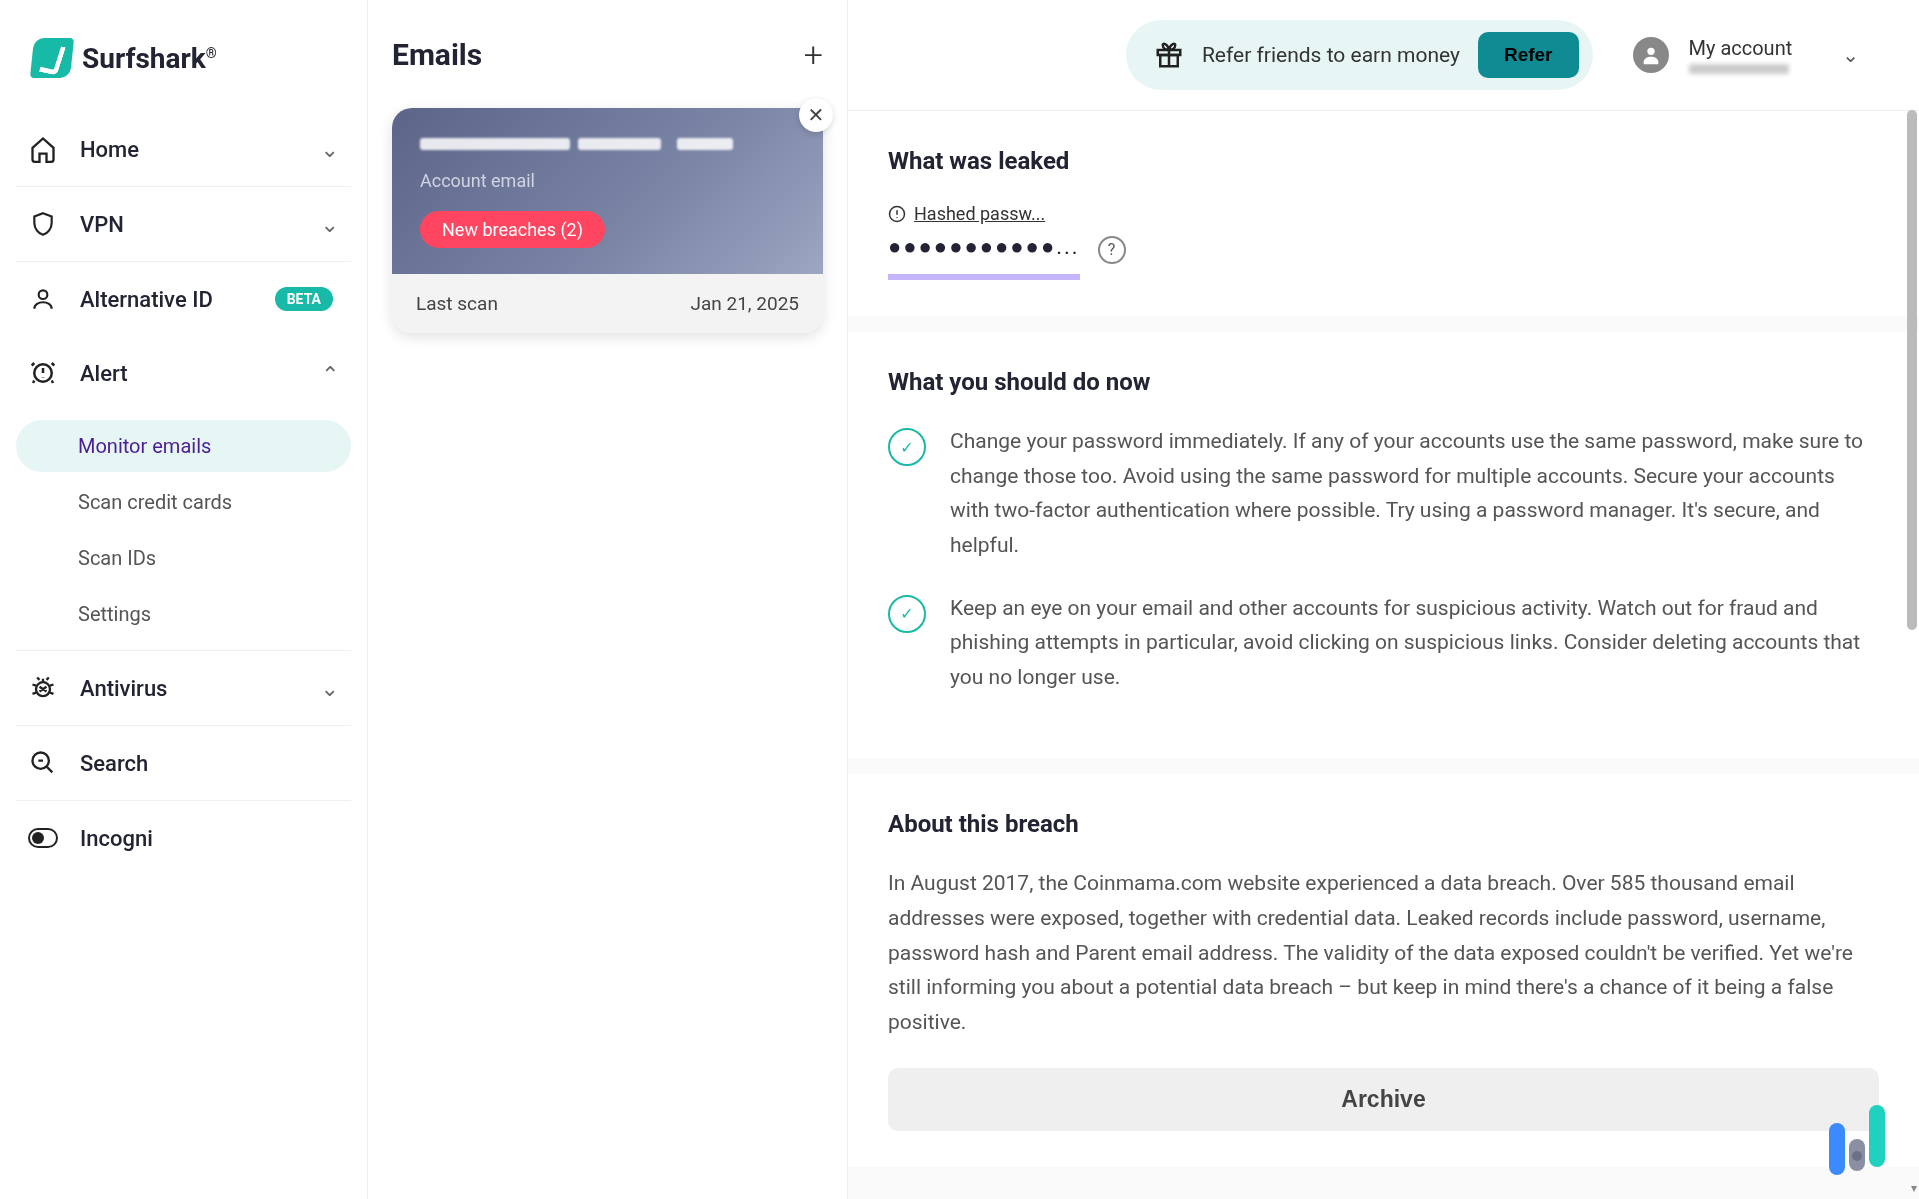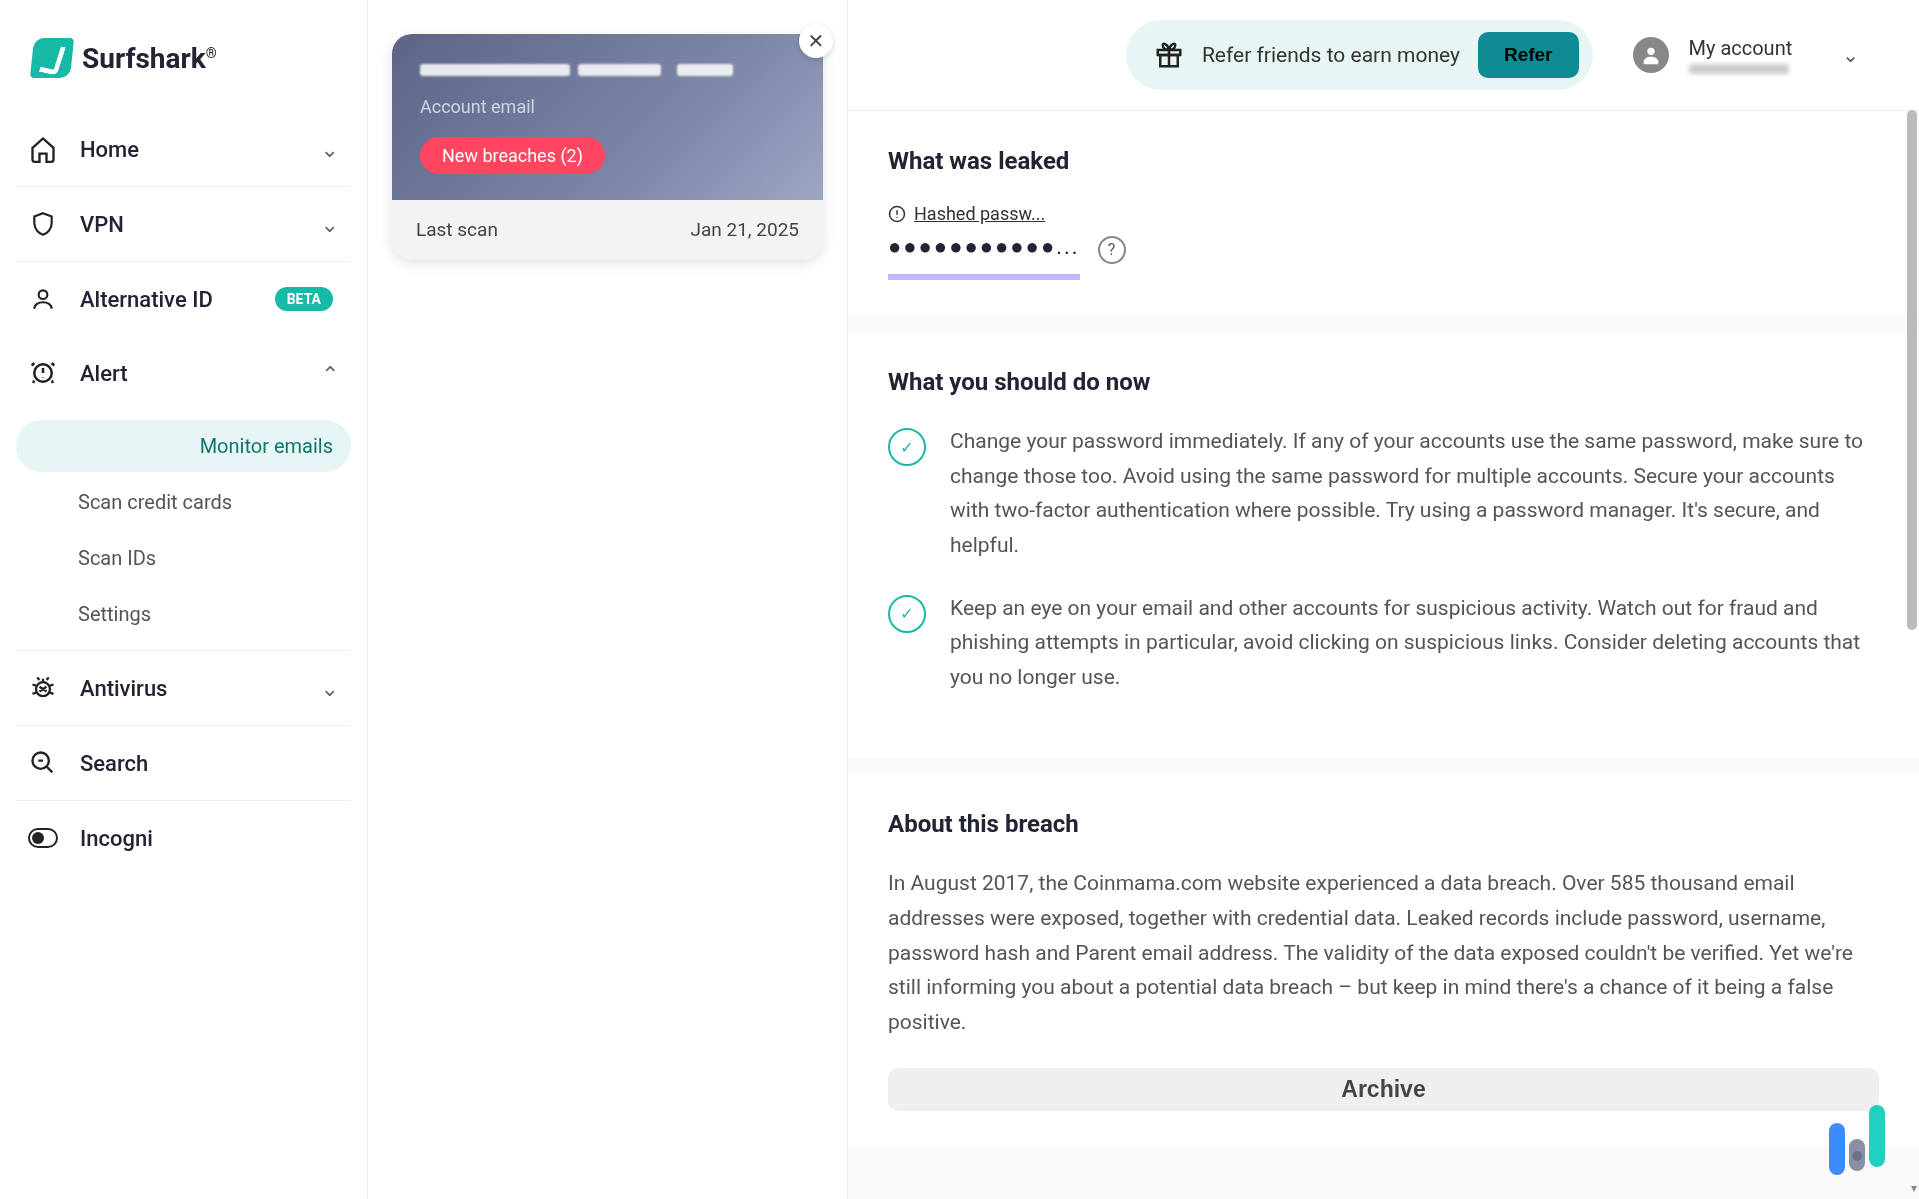--- a/index.html
+++ b/index.html
@@ -12,21 +12,21 @@
 .logo-mark { width: 40px; height: 40px; background: #17b9a7; border-radius: 10px 4px 10px 4px; transform: skewX(-6deg); position: relative; }
 .logo-mark::after { content:""; position:absolute; left:11px; top:7px; width:14px; height:24px; border:5px solid #fff; border-left:none; border-top:none; border-radius:0 0 6px 0; transform: rotate(12deg);}
 .logo-text { font-size: 28px; font-weight: 700; }
 .logo-r { font-size: 14px; vertical-align: super; }
 .nav-item { display:flex; align-items:center; gap:22px; padding:22px 12px; font-size:22px; font-weight:500; cursor:pointer; border-bottom:1px solid #f0f0f0;}
 .nav-item .chev { margin-left:auto; color:#666; }
 .nav-icon { width:30px; height:30px; display:flex; align-items:center; justify-content:center; }
 .beta { background:#17b9a7; color:#fff; font-size:14px; font-weight:700; padding:4px 12px; border-radius:14px; margin-left:auto; margin-right:6px;}
 .sub-nav { padding: 6px 0; border-bottom:1px solid #f0f0f0;}
 .sub-item { padding:14px 18px 14px 62px; font-size:20px; color:#555; cursor:pointer; border-radius:26px; margin:4px 0;}
-.sub-item.active { background:#e5f6f4; color:#0f766e;text-align:right; }
+.sub-item.active { background:#e5f6f4; color:#4c1d95; }
 
 
 .mid { width: 480px; border-right:1px solid #eee; padding:34px 24px;}
 .mid-head { display:flex; align-items:center; justify-content:space-between; margin-bottom:34px;}
 .mid-title { font-size:30px; font-weight:700;}
 .plus { font-size:34px; color:#333; cursor:pointer; font-weight:300;}
 .email-card { border-radius:20px; overflow:visible; box-shadow:0 4px 14px rgba(0,0,0,0.12); position:relative;}
 .card-top { background:linear-gradient(135deg,#5c6588 0%, #7b85a6 60%, #9da6c2 100%); padding:30px 28px 26px; border-radius:20px 20px 0 0;}
 .card-close { position:absolute; top:-10px; right:-10px; width:34px; height:34px; background:#fff; border-radius:50%; display:flex; align-items:center; justify-content:center; font-size:20px; color:#444; cursor:pointer; box-shadow:0 2px 6px rgba(0,0,0,0.15);}
 .email-line { height:12px; background:rgba(255,255,255,0.85); border-radius:3px; margin-bottom:14px; filter:blur(1px);}
@@ -53,21 +53,21 @@
 .block { background:#fff; padding:36px 40px; margin-bottom:16px;}
 .h2 { font-size:24px; font-weight:700; margin-bottom:28px;}
 .leaked-item { display:inline-block; border-bottom:6px solid #c4b5fd; padding-bottom:14px;}
 .leaked-top { display:flex; align-items:center; gap:8px; font-size:18px; text-decoration:underline; color:#333;}
 .leaked-dots { font-size:22px; letter-spacing:2px; margin-top:10px;}
 .help { display:inline-flex; width:28px; height:28px; border:2px solid #888; border-radius:50%; align-items:center; justify-content:center; font-size:16px; color:#555; margin-left:14px; vertical-align:middle;}
 .advice { display:flex; gap:24px; margin-bottom:28px;}
 .check { min-width:38px; height:38px; border:2px solid #17b9a7; border-radius:50%; display:flex; align-items:center; justify-content:center; color:#17b9a7; margin-top:4px;}
 .advice-text { font-size:21px; line-height:1.65; color:#555;}
 .about-text { font-size:21px; line-height:1.65; color:#555; margin-bottom:28px;}
-.archive-btn { width:100%; background:#efefef; border:none; padding:8px; font-size:23px; font-weight:600; color:#444; border-radius:10px; cursor:pointer;}
+.archive-btn { width:100%; background:#efefef; border:none; padding:18px; font-size:23px; font-weight:600; color:#444; border-radius:10px; cursor:pointer;}
 
 .scrollbar-track { position:absolute; right:2px; top:110px; bottom:20px; width:10px;}
 .scrollbar-thumb { position:absolute; right:0; top:0; width:10px; height:520px; background:#bbb; border-radius:5px;}
 .scroll-arrow { position:absolute; right:2px; bottom:4px; font-size:12px; color:#888;}
 
 .chat-widget { position:absolute; right:34px; bottom:24px; display:flex; gap:4px; align-items:flex-end;}
 .cw-bar { width:16px; border-radius:8px;}
 .cw1{height:52px;background:#3b8bff;} .cw2{height:32px;background:#8a8fa3;margin-bottom:4px;position:relative;}
 .cw2::after{content:"";position:absolute;left:3px;top:12px;width:10px;height:10px;background:#6c7285;border-radius:50%;}
 .cw3{height:62px;background:#1fd1be;margin-bottom:8px;}
@@ -160,20 +160,24 @@
         <svg width="30" height="20" viewBox="0 0 30 20">
             <rect x="1" y="1" width="28" height="18" rx="9" fill="none" stroke="#222" stroke-width="2"></rect>
             <circle cx="10" cy="10" r="6" fill="#222"></circle>
           </svg>
       </span>
       <span>Incogni</span>
     </div>
   </div>
 
   <div class="mid">
+    <div class="mid-head">
+      <div class="mid-title">Emails</div>
+      <div class="plus">+</div>
+    </div>
     <div class="email-card">
       <div class="card-close">✕</div>
       <div class="card-top">
         <div style="display:flex;gap:8px;align-items:center;">
           <div class="email-line el-1"></div>
           <div class="email-line el-2"></div>
           <div class="email-line el-3"></div>
         </div>
         <div class="account-label">Account email</div>
         <div class="breach-badge">New breaches (2)</div>

